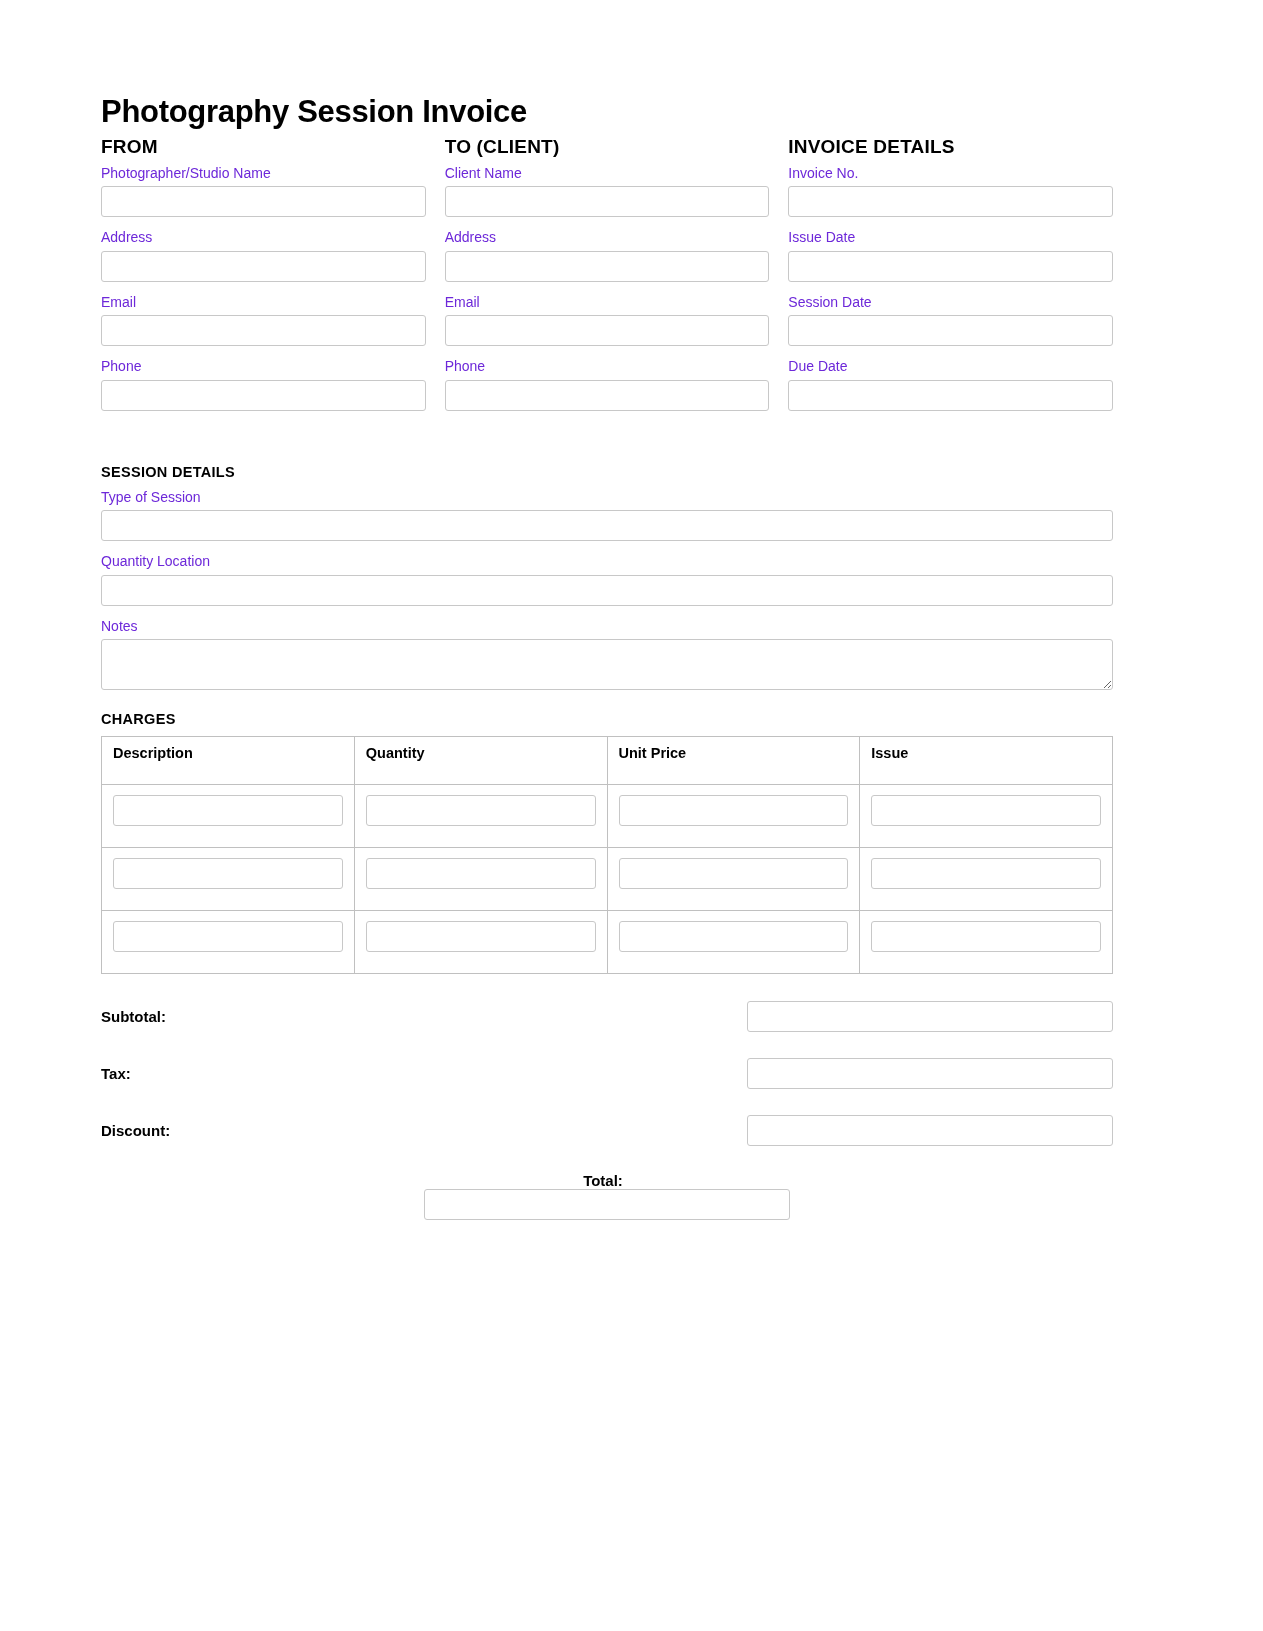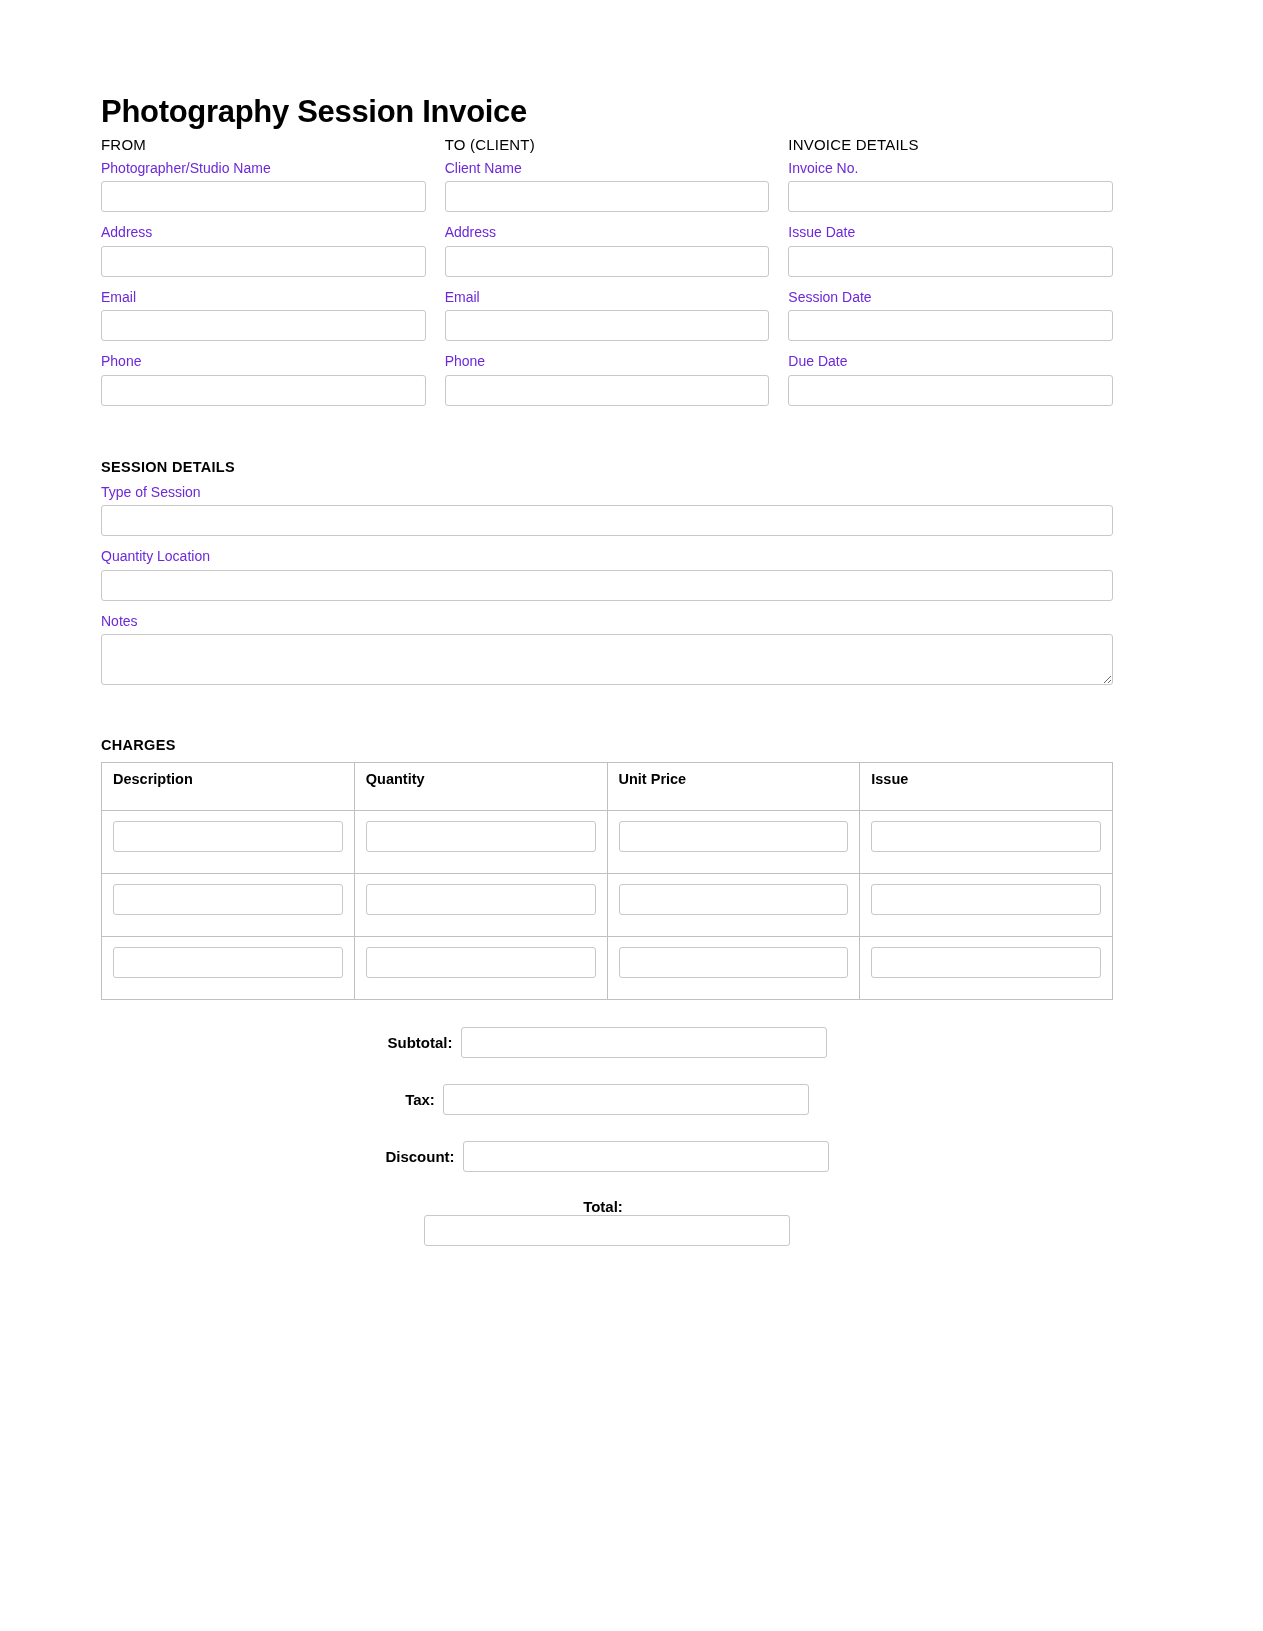--- a/index.html
+++ b/index.html
@@ -27,22 +27,22 @@
     font-size: 31px;
     font-weight: bold;
     letter-spacing: -0.3px;
     line-height: 1.12;
     margin: 0 0 6px 0;
     color: #000;
   }
 
   
   .section-heading {
-    font-size: 15px;
-    font-weight: normal;
+    font-size: 19px;
+    font-weight: bold;
     letter-spacing: 0.2px;
     margin: 0 0 7px 0;
     color: #000;
   }
   .block-heading {
     font-size: 14.5px;
     font-weight: bold;
     letter-spacing: 0.3px;
     margin: 0 0 9px 0;
     color: #000;
@@ -102,21 +102,21 @@
   }
 
   
   .session-details {
     margin-top: 41px;
     width: 1012px;
   }
 
   
   .charges {
-    margin-top: 52px;
+    margin-top: 21px;
   }
   .charges-table {
     width: 1012px;
     border-collapse: collapse;
     table-layout: fixed;
   }
   .charges-table th,
   .charges-table td {
     border: 1px solid #c0c0c0;
     padding: 0;
@@ -147,21 +147,21 @@
   }
 
   
   .totals {
     margin-top: 27px;
     width: 1012px;
   }
   .total-row {
     display: flex;
     align-items: center;
-    justify-content: center;
+    justify-content: space-between;
     margin-bottom: 26px;
   }
   .total-row:last-child {
     margin-bottom: 12px;
     flex-direction: column;
   }
   .total-label {
     font-size: 15px;
     font-weight: bold;
     text-align: right;

